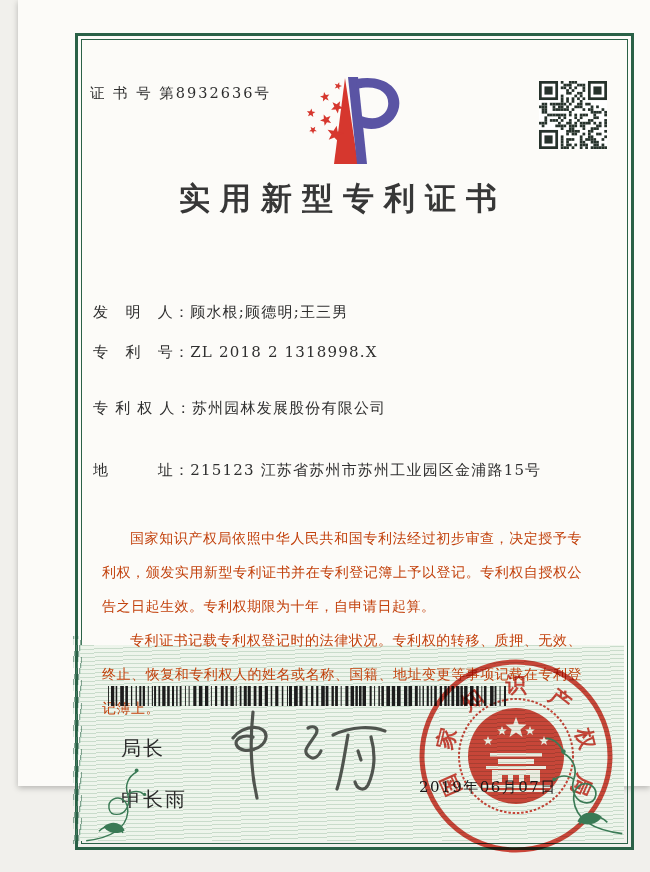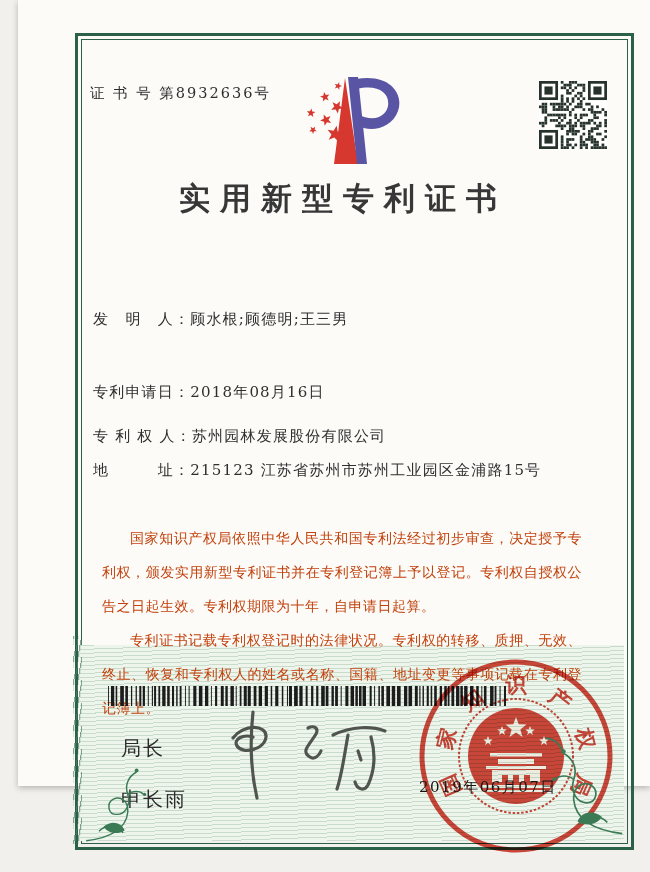--- a/index.html
+++ b/index.html
@@ -307,27 +307,27 @@
       <rect x="48.96" y="0" width="19.040000000000003" height="19.040000000000003" fill="#26322b"></rect>
       <rect x="51.68000000000001" y="2.72" width="13.600000000000001" height="13.600000000000001" fill="#ffffff"></rect>
       <rect x="54.400000000000006" y="5.44" width="8.16" height="8.16" fill="#26322b"></rect>
       <rect x="0" y="48.96" width="19.040000000000003" height="19.040000000000003" fill="#26322b"></rect>
       <rect x="2.72" y="51.68000000000001" width="13.600000000000001" height="13.600000000000001" fill="#ffffff"></rect>
       <rect x="5.44" y="54.400000000000006" width="8.16" height="8.16" fill="#26322b"></rect>
     </svg>
 
   <div class="title">实用新型专利证书</div>
 
-  <div class="row" style="top:310px">
+  <div class="row" style="top:303px">
     <span class="flabel">发　明　人：</span><span class="fvalue">顾水根;顾德明;王三男</span>
   </div>
-  <div class="row" style="top:383px">
-    <span class="flabel">专利申请日：</span><span class="fvalue">2018年08月16日</span>
-  </div>
-  <div class="row" style="top:427px">
+  <div class="row" style="top:343px">
+    <span class="flabel">专　利　号：</span><span class="fvalue">ZL 2018 2 1318998.X</span>
+  </div>
+  <div class="row" style="top:399px">
     <span class="flabel">专 利 权 人：</span><span class="fvalue">苏州园林发展股份有限公司</span>
   </div>
   <div class="row" style="top:461px">
     <span class="flabel">地　　　址：</span><span class="fvalue">215123 江苏省苏州市苏州工业园区金浦路15号</span>
   </div>
 
   <div class="legal">
     <p>国家知识产权局依照中华人民共和国专利法经过初步审查，决定授予专利权，颁发实用新型专利证书并在专利登记簿上予以登记。专利权自授权公告之日起生效。专利权期限为十年，自申请日起算。</p>
     <p>专利证书记载专利权登记时的法律状况。专利权的转移、质押、无效、终止、恢复和专利权人的姓名或名称、国籍、地址变更等事项记载在专利登记簿上。</p>
   </div>

